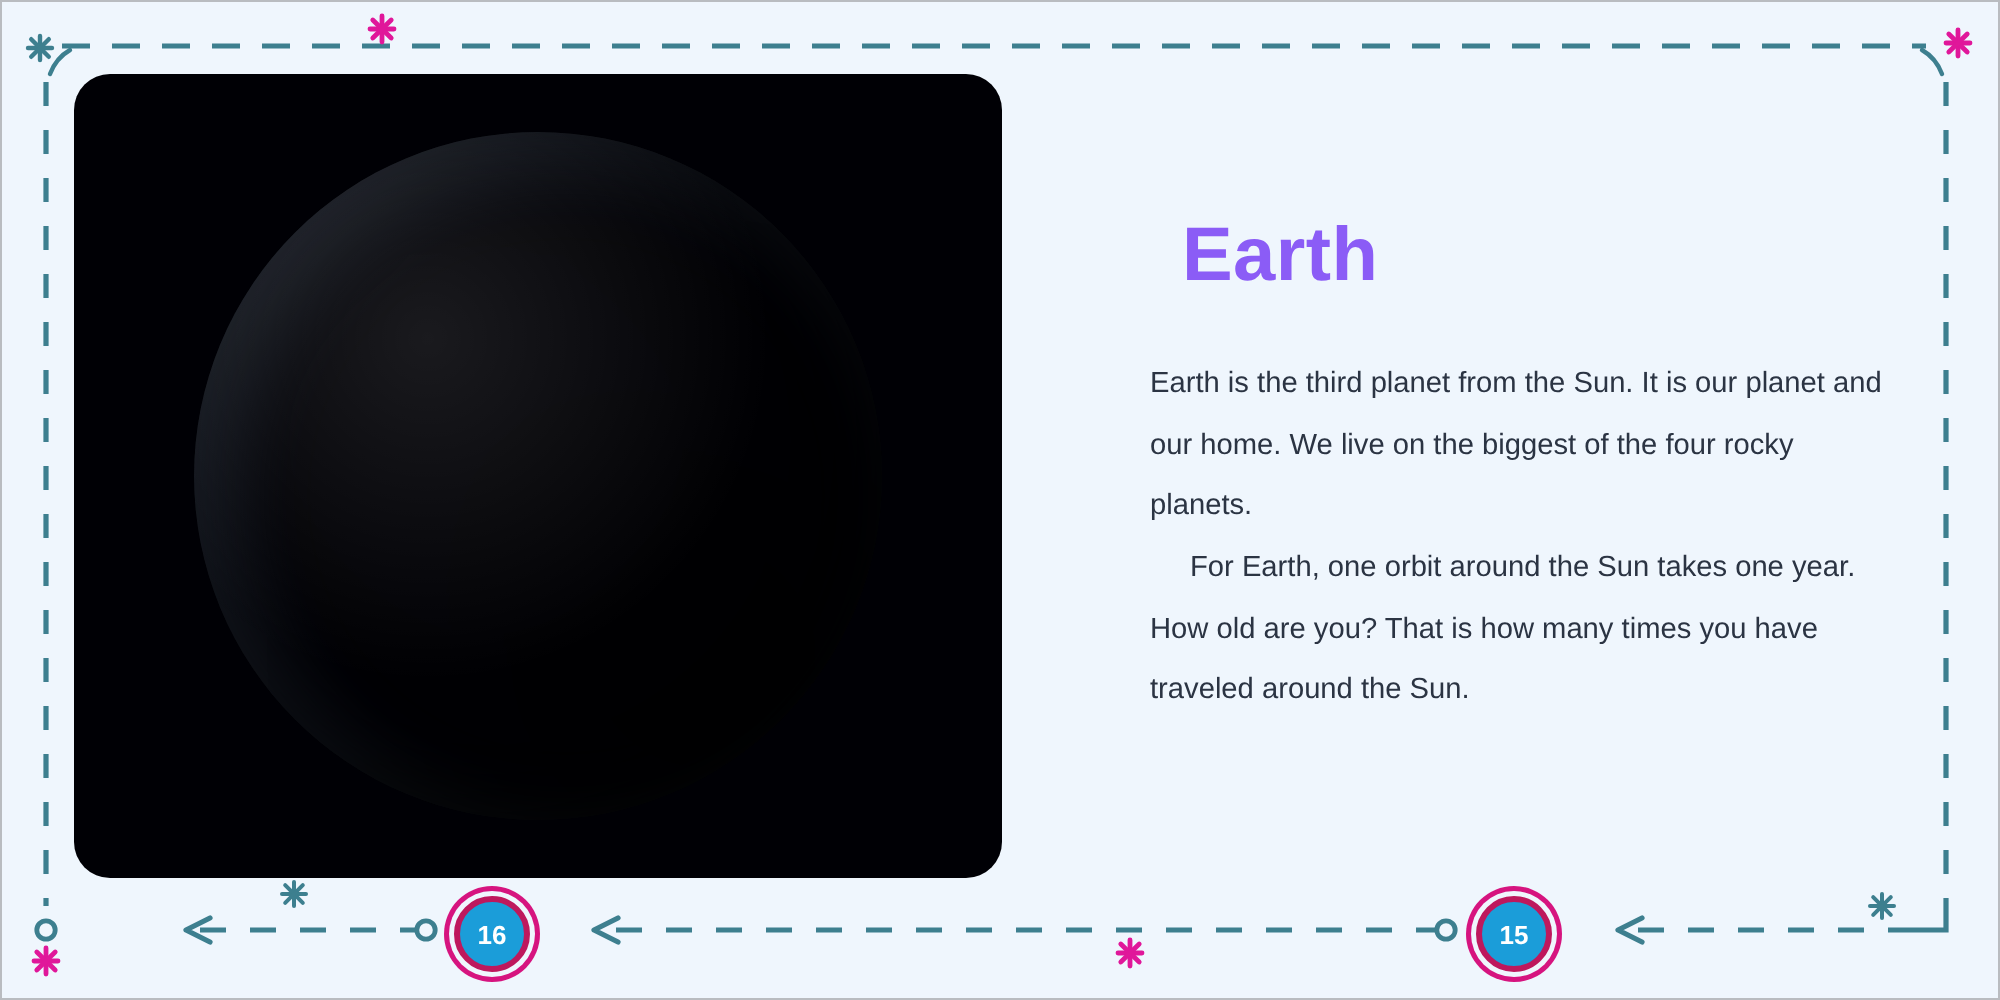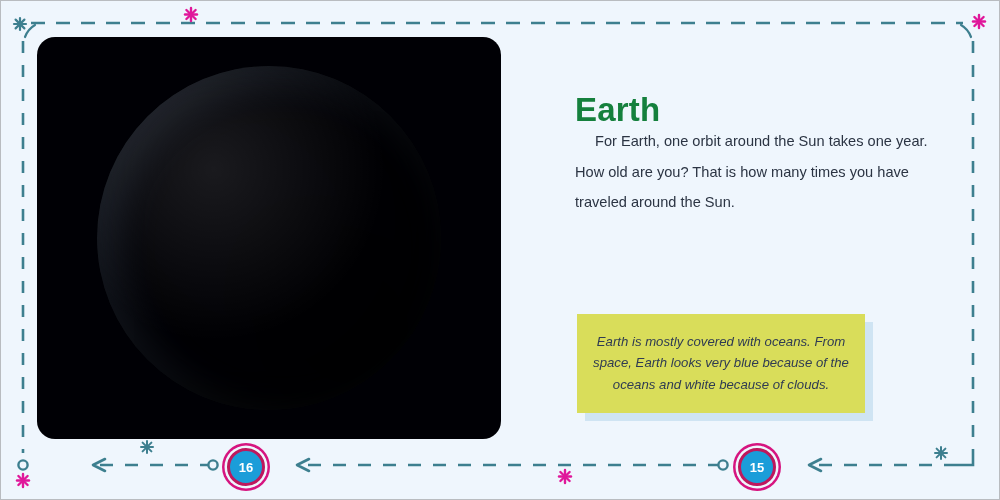--- a/index.html
+++ b/index.html
@@ -81,24 +81,24 @@
   }
 
   
   .content {
     position: absolute;
     left: 574px;
     top: 92px;
     width: 372px;
   }
   .title {
-    margin: 0;
-    font-size: 33px;
+    margin: 16px;
+    font-size: 38px;
     font-weight: bold;
-    color: #15803d;
+    color: #8b5cf6;
     letter-spacing: 0.2px;
     line-height: 1;
   }
   .body-text {
     margin: 0;
     margin-top: 30px;
     font-size: 14.6px;
     line-height: 2.1;
     color: #2b3443;
   }
@@ -215,21 +215,21 @@
   </svg>
 
   <div class="photo">
     <div class="globe">
       <div class="globe-shade"></div>
     </div>
   </div>
 
   <div class="content">
     <h1 class="title">Earth</h1>
+    <p class="body-text">Earth is the third planet from the Sun. It is our planet and our home. We live on the biggest of the four rocky planets.</p>
     <p class="body-text" style="margin-top:0;"><span class="indent"></span><span>For Earth, one orbit around the Sun takes one year. How old are you? That is how many times you have traveled around the Sun.</span></p>
   </div>
 
-  <div class="callout">Earth is mostly covered with oceans. From space, Earth looks very blue because of the oceans and white because of clouds.</div>
 
   <div class="page-badge" id="badge-left">16</div>
   <div class="page-badge" id="badge-right">15</div>
 
 </div>
 
 </body></html>

